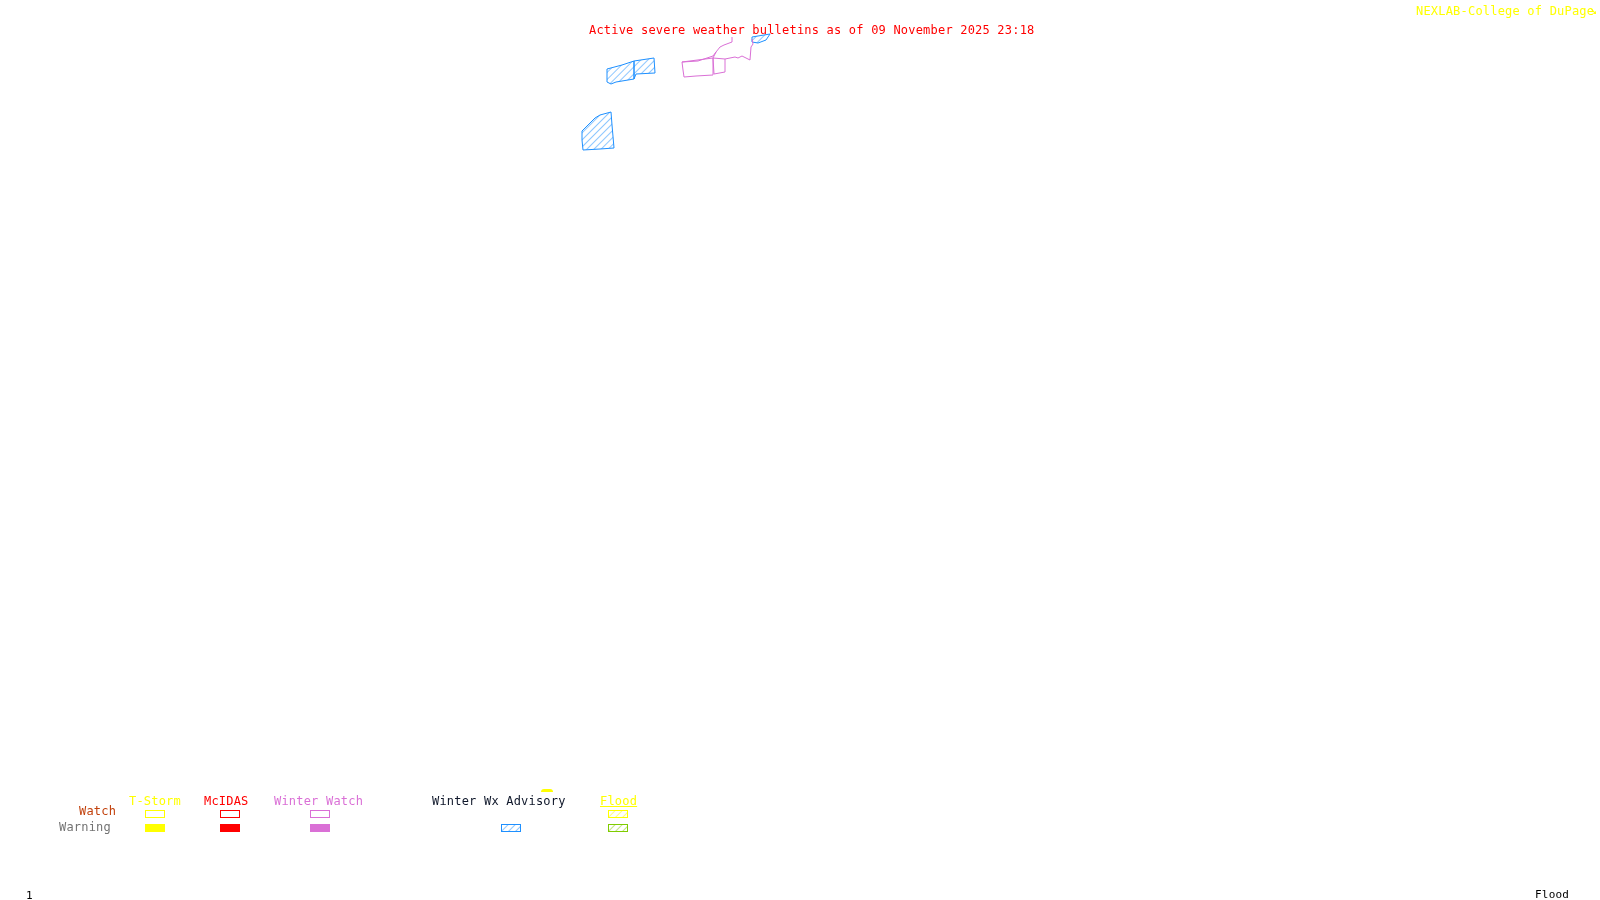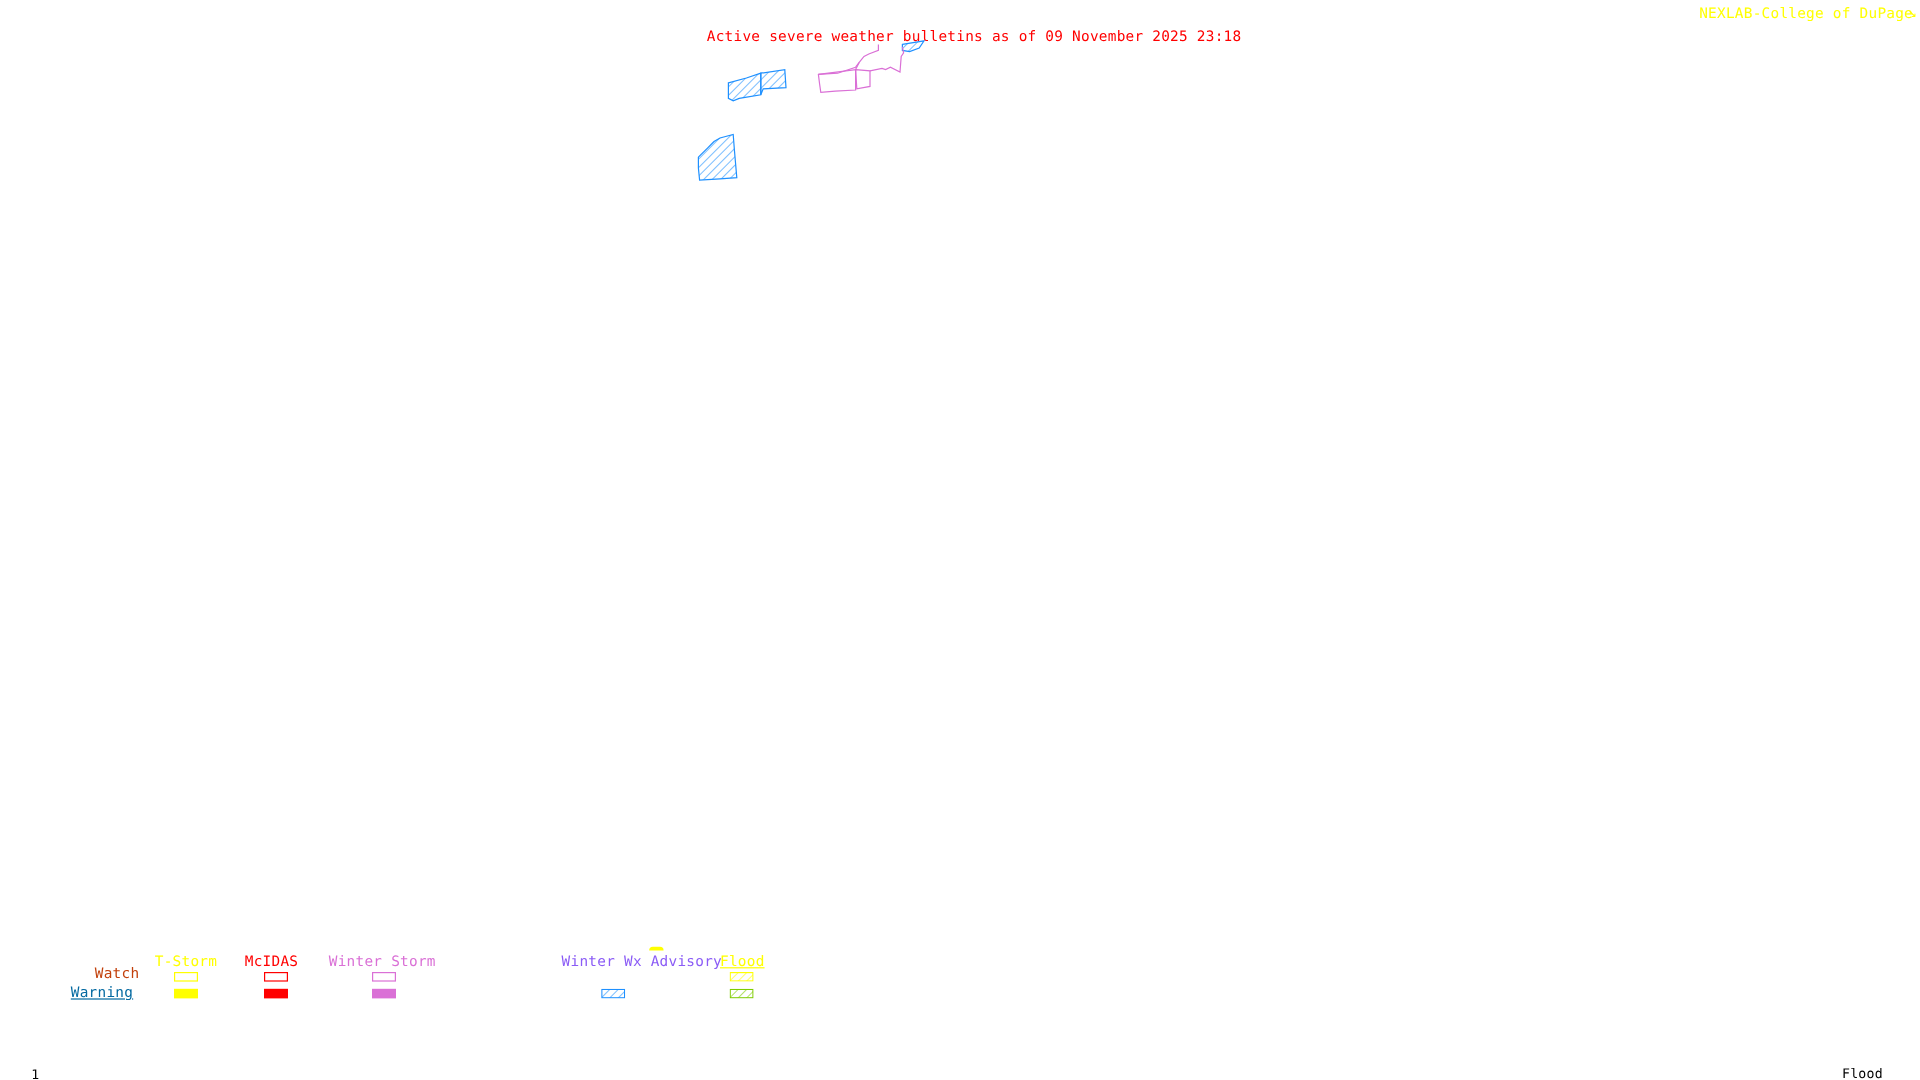--- a/index.html
+++ b/index.html
@@ -39,26 +39,26 @@
   </g>
 </svg>
 
 <div class="txt" style="left:589px; top:24px; color:#ff0000;">Active severe weather bulletins as of 09 November 2025 23:18</div>
 
 <div class="txt" style="left:1416px; top:5px; color:#ffff00;">NEXLAB-College of DuPage</div>
 <div class="txt" style="left:1590px; top:4px; color:#ffff00;">↘</div>
 
 <div>
   <div class="txt" style="left:59px; top:805px; color:#c2410c;margin-left:20px;">Watch</div>
-  <div class="txt" style="left:59px; top:821px; color:#0369a1;text-decoration:underline;">Warning</div>
+  <div class="txt" style="left:59px; top:821px; color:#737373;">Warning</div>
 
   <div class="txt" style="left:129px; top:795px; color:#ffff00;text-align:center;">T-Storm</div>
   <div class="txt" style="left:204px; top:795px; color:#ff0000;">McIDAS</div>
-  <div class="txt" style="left:274px; top:795px; color:#da70d6;">Winter Storm</div>
-  <div class="txt" style="left:468px; top:795px; color:#8b5cf6;">Winter Wx Advisory</div>
+  <div class="txt" style="left:274px; top:795px; color:#da70d6;">Winter Watch</div>
+  <div class="txt" style="left:432px; top:795px; color:#0f172a;">Winter Wx Advisory</div>
   <div class="txt" style="left:600px; top:795px; color:#ffff00;text-decoration:underline;">Flood</div>
 
   <div class="swatch" style="left:145px; top:810px; border:1px solid #ffff00;"></div>
   <div class="swatch" style="left:145px; top:824px; background:#ffff00;"></div>
 
   <div class="swatch" style="left:220px; top:810px; border:1px solid #ff0000;"></div>
   <div class="swatch" style="left:220px; top:824px; background:#ff0000;"></div>
 
   <div class="swatch" style="left:310px; top:810px; border:1px solid #da70d6;"></div>
   <div class="swatch" style="left:310px; top:824px; background:#da70d6;"></div>

